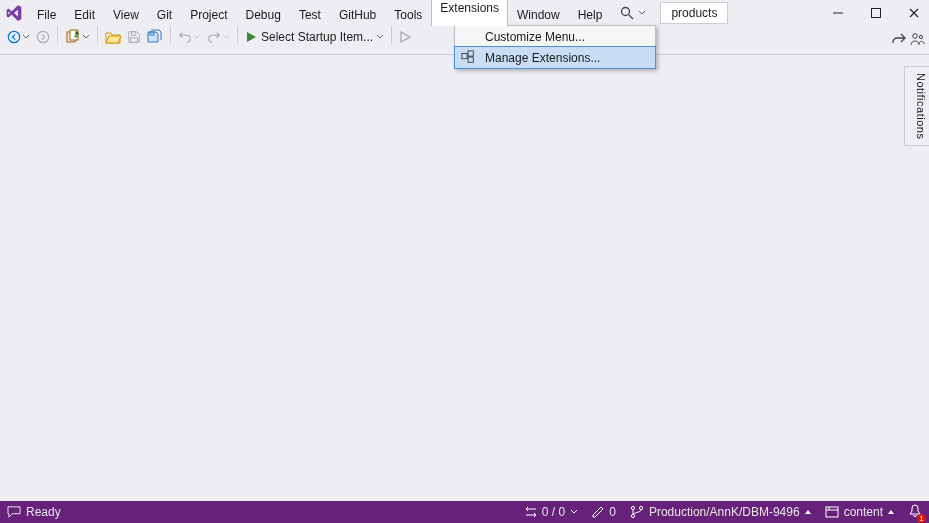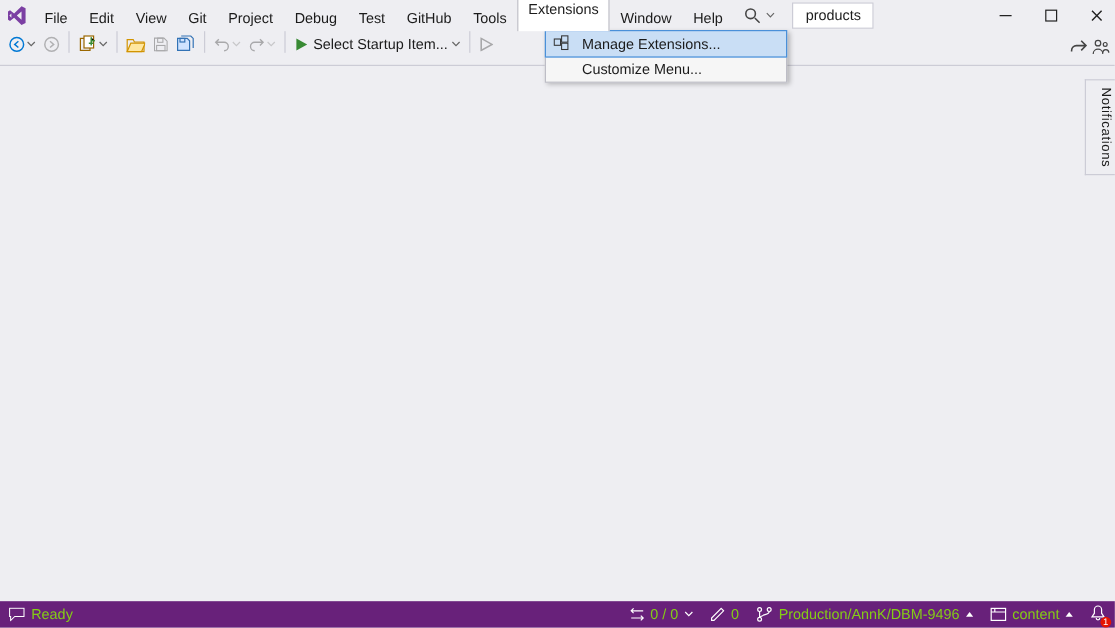--- a/index.html
+++ b/index.html
@@ -17,21 +17,21 @@
   .tb-sep{width:1px;height:18px;background:#ccccd6;margin:0 4px}
   .tb-btn{display:flex;align-items:center;height:22px;padding:0 3px}
   .tb-btn svg{display:block}
   .dd-arrow{margin-left:1px}
   .startup-txt{margin:0 2px 0 4px}
   .gh-copilot{position:absolute;right:42px;top:0;height:28px;display:flex;align-items:center;gap:6px}
   .share{position:absolute;right:22px;top:5px}
   .live{position:absolute;right:4px;top:5px}
   .workspace{position:absolute;top:55px;left:0;right:0;bottom:22px;background:#eeeef2}
   .notif-tab{position:absolute;right:0;top:66px;width:20px;background:#eeeef2;border:1px solid #ccccd6;border-right:none;writing-mode:vertical-rl;font-size:11px;padding:6px 2px;letter-spacing:0.5px}
-  .statusbar{position:absolute;left:0;right:0;bottom:0;height:22px;background:#68217a;color:#84cc16;display:flex;align-items:center;font-size:12px}
+  .statusbar{position:absolute;left:0;right:0;bottom:0;height:22px;background:#68217a;color:#e5e5e5;display:flex;align-items:center;font-size:12px}
   .statusbar .sb-item{display:flex;align-items:center;gap:5px;padding:0 7px;height:100%}
   .sb-right{margin-left:auto;display:flex;align-items:flex-start;height:100%}
   .dropdown{position:absolute;top:25px;left:454px;width:200px;background:#f6f6f6;border:1px solid #bdbdc6;box-shadow:2px 2px 4px rgba(0,0,0,0.25);z-index:5}
   .dd-row{height:21px;display:flex;align-items:center;padding-left:30px;position:relative}
   .dd-row.hl{background:#c9def5;border:1px solid #4a90d9;margin:-1px}
   .dd-icon{position:absolute;left:6px;top:3px}
   .arrow-up{width:0;height:0;border-left:3px solid transparent;border-right:3px solid transparent;border-bottom:4px solid #fff;display:inline-block}
   .bell-badge{position:relative}
   .bell-badge::after{content:"1";position:absolute;right:-4px;bottom:-2px;background:#e51400;color:#fff;border-radius:6px;font-size:8px;width:9px;height:9px;line-height:9px;text-align:center}
 </style>
@@ -83,33 +83,33 @@
       </div>
     <div class="win-btn">
         <svg width="12" height="12">
           <path d="M2 2l8 8M10 2l-8 8" stroke="#222" stroke-width="1.2"></path>
         </svg>
       </div>
   </div>
 </div>
 
 <div class="dropdown">
+  <div class="dd-row">
+    <span>Customize Menu...</span>
+  </div>
   <div class="dd-row hl">
     <span class="dd-icon">
       <svg width="14" height="14" viewBox="0 0 16 16">
           <rect x="1" y="4" width="6" height="6" fill="none" stroke="#333"></rect>
           <rect x="8" y="1" width="6" height="6" fill="none" stroke="#333"></rect>
           <rect x="8" y="8" width="6" height="6" fill="none" stroke="#333"></rect>
         </svg>
     </span>
     <span>Manage Extensions...</span>
   </div>
-  <div class="dd-row">
-    <span>Customize Menu...</span>
-  </div>
 </div>
 
 <div class="toolbar">
   <div class="tb-btn">
     <svg width="14" height="14" viewBox="0 0 16 16">
         <circle cx="8" cy="8" r="6.5" fill="none" stroke="#0078d4" stroke-width="1.4"></circle>
         <path d="M9.5 5L6 8l3.5 3" fill="none" stroke="#0078d4" stroke-width="1.4"></path>
       </svg>
     <svg class="dd-arrow" width="8" height="8">
         <path d="M1 2l3 3 3-3" fill="none" stroke="#666"></path>

